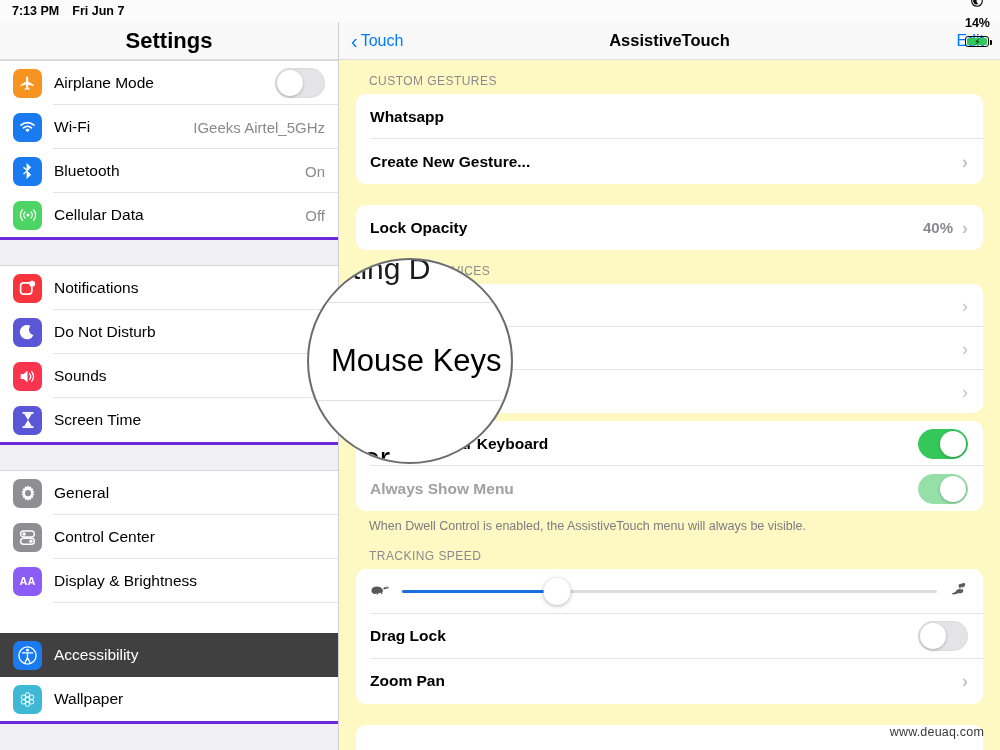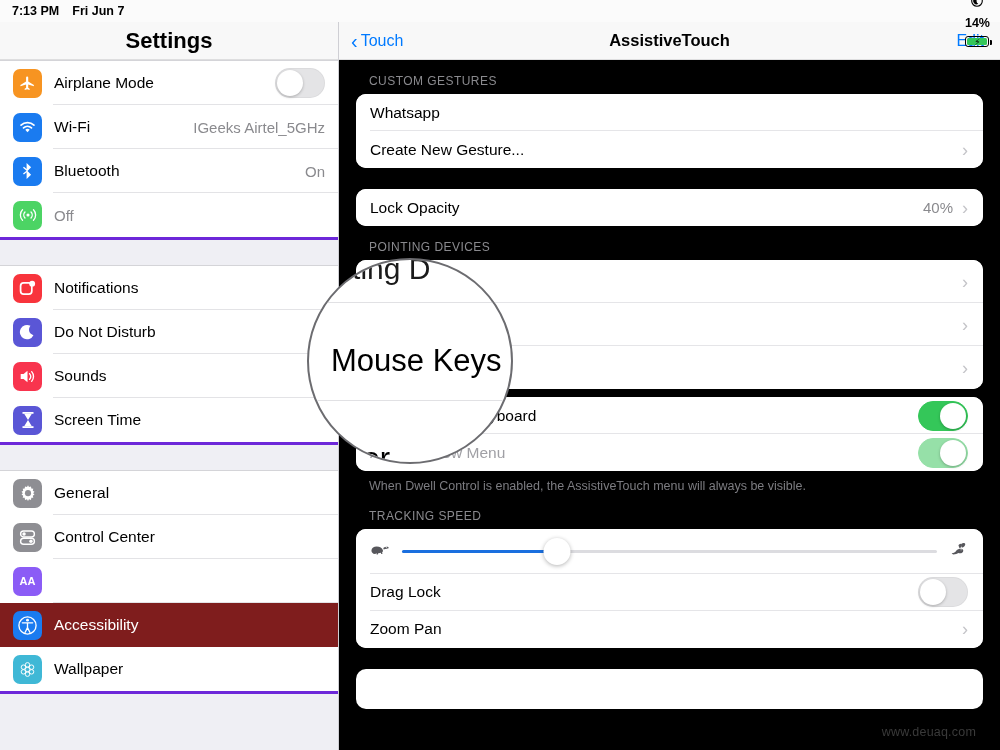--- a/index.html
+++ b/index.html
@@ -57,21 +57,21 @@
     border-bottom: 1px solid #dededf;
   }
   .sb-scroll { height: calc(100% - 38px); background: #efeff4; }
   .sb-group { background: #ffffff; border-top: 1px solid #d4d4d8; border-bottom: 3px solid #6d28d9; }
   .sb-gap { height: 25px; background: #efeff4; }
   .sb-row {
     display: flex; align-items: center; height: 44px;
     padding-left: 13px; padding-right: 13px; position: relative;
     background: #fff;
   }
-  .sb-row.selected { background: #7f1d1d; }
+  .sb-row.selected { background: #404040; margin-top: 30px; }
   .sb-row:not(:last-child):after {
     content: ""; position: absolute; left: 53px; right: 0; bottom: 0;
     height: 1px; background: #e3e3e6;
   }
   .sb-row.selected:after { background: transparent; }
   .sb-icon {
     width: 29px; height: 29px; border-radius: 7px; flex: none;
     display: flex; align-items: center; justify-content: center;
     color: #fff; font-size: 15px; line-height: 1;
     margin-right: 12px;
@@ -103,31 +103,31 @@
     position: absolute; left: 12px; display: flex; align-items: center;
     color: #007aff; font-size: 16px;
   }
   .dt-back .chev-l { font-size: 20px; margin-right: 3px; line-height: 1; font-weight: 500; }
   .dt-title {
     width: 100%; text-align: center; font-size: 16.5px; font-weight: bold; color: #000;
   }
   .dt-edit { position: absolute; right: 16px; color: #007aff; font-size: 16px; }
 
   
-  .dt-scroll { height: calc(100% - 38px); background: #000000; padding: 0 17px; position: relative; }
+  .dt-scroll { height: calc(100% - 38px); background: #fef9c3; padding: 0 17px; position: relative; }
   .sec-head {
     font-size: 12px; letter-spacing: .45px; color: #8a8a8e;
     text-transform: uppercase; padding: 14px 6px 6px 13px;
   }
   .card { background: #fff; border-radius: 10px; overflow: hidden; }
   .row {
     display: flex; align-items: center; height: 43px;
     padding: 0 15px 0 14px; position: relative; background: #fff;
   }
-  .row.tall { height: 37px; }
+  .row.tall { height: 45px; font-weight: bold; }
   .row:not(:last-child):after {
     content: ""; position: absolute; left: 14px; right: 0; bottom: 0;
     height: 1px; background: #e5e5e8;
   }
   .row-label { font-size: 15.5px; color: #000; flex: 1; }
   .row.disabled .row-label { color: #a0a0a5; }
   .row-value { font-size: 15px; color: #8a8a8e; margin-right: 9px; }
   .chev { color: #c4c4c8; font-size: 18px; line-height: 1; }
   .footnote {
     font-size: 12.5px; color: #7c7c81; padding: 7px 13px 0 13px; line-height: 1.35;
@@ -156,21 +156,21 @@
   }
   .loupe-inner { position: absolute; left: 0; top: 0; width: 100%; height: 100%; }
   .loupe-line { position: absolute; left: 0; right: 0; height: 1px; background: #e1e1e4; }
   .loupe-text {
     position: absolute; font-size: 31px; color: #000; white-space: nowrap;
     font-family: "Liberation Sans", sans-serif;
   }
   .loupe-text.hdr { font-size: 30px; color: #1a1a1a; }
 
   .watermark {
-    position: absolute; right: 24px; bottom: 11px; z-index: 35;
+    position: absolute; right: 16px; bottom: 11px; z-index: 35;
     font-size: 12.5px; color: #3a3a3a; letter-spacing: .2px;
   }
 </style>
 </head>
 <body>
 
 <div id="screen">
 
   <div class="statusbar">
     <div class="sb-left">
@@ -238,20 +238,21 @@
             <span class="sb-value">On</span>
           </div>
           <div class="sb-row">
             <span class="sb-icon" style="background:#4cd464">
               <svg width="18" height="16" viewBox="0 0 22 18" fill="none" stroke="#fff" stroke-width="1.6" stroke-linecap="round">
                 <circle cx="11" cy="9" r="1.9" fill="#fff" stroke="none"></circle>
                 <path d="M7.3 5.4a5.2 5.2 0 0 0 0 7.2M14.7 5.4a5.2 5.2 0 0 1 0 7.2"></path>
                 <path d="M4.3 2.6a9.1 9.1 0 0 0 0 12.8M17.7 2.6a9.1 9.1 0 0 1 0 12.8"></path>
               </svg>
             </span>
+            <span class="sb-label">Cellular Data</span>
             <span class="sb-value">Off</span>
           </div>
         </div>
 
         <div class="sb-gap"></div>
 
         <div class="sb-group">
           <div class="sb-row">
             <span class="sb-icon" style="background:#f8343c">
               <svg width="19" height="19" viewBox="0 0 22 22">
@@ -308,20 +309,21 @@
                 <rect x="3" y="3.4" width="16" height="7" rx="3.5" fill="none" stroke="#fff" stroke-width="1.6"></rect>
                 <circle cx="7" cy="6.9" r="2" fill="#fff"></circle>
                 <rect x="3" y="11.8" width="16" height="7" rx="3.5" fill="none" stroke="#fff" stroke-width="1.6"></rect>
                 <circle cx="15" cy="15.3" r="2" fill="#fff"></circle>
               </svg>
             </span>
             <span class="sb-label">Control Center</span>
           </div>
           <div class="sb-row">
             <span class="sb-icon" style="background:#8b5cf6;font-size:11px;font-weight:bold;">AA</span>
+            <span class="sb-label">Display &amp; Brightness</span>
           </div>
           <div class="sb-row selected">
             <span class="sb-icon" style="background:#1a7bf0">
               <svg width="21" height="21" viewBox="0 0 22 22">
                 <circle cx="11" cy="11" r="9" fill="none" stroke="#fff" stroke-width="1.4"></circle>
                 <circle cx="11" cy="5.4" r="1.5" fill="#fff"></circle>
                 <path d="M5.6 8.2h10.8M11 8.2v5m0 0-2.6 5.1M11 13.2l2.6 5.1" stroke="#fff" stroke-width="1.4" stroke-linecap="round" fill="none"></path>
               </svg>
             </span>
             <span class="sb-label">Accessibility</span>

